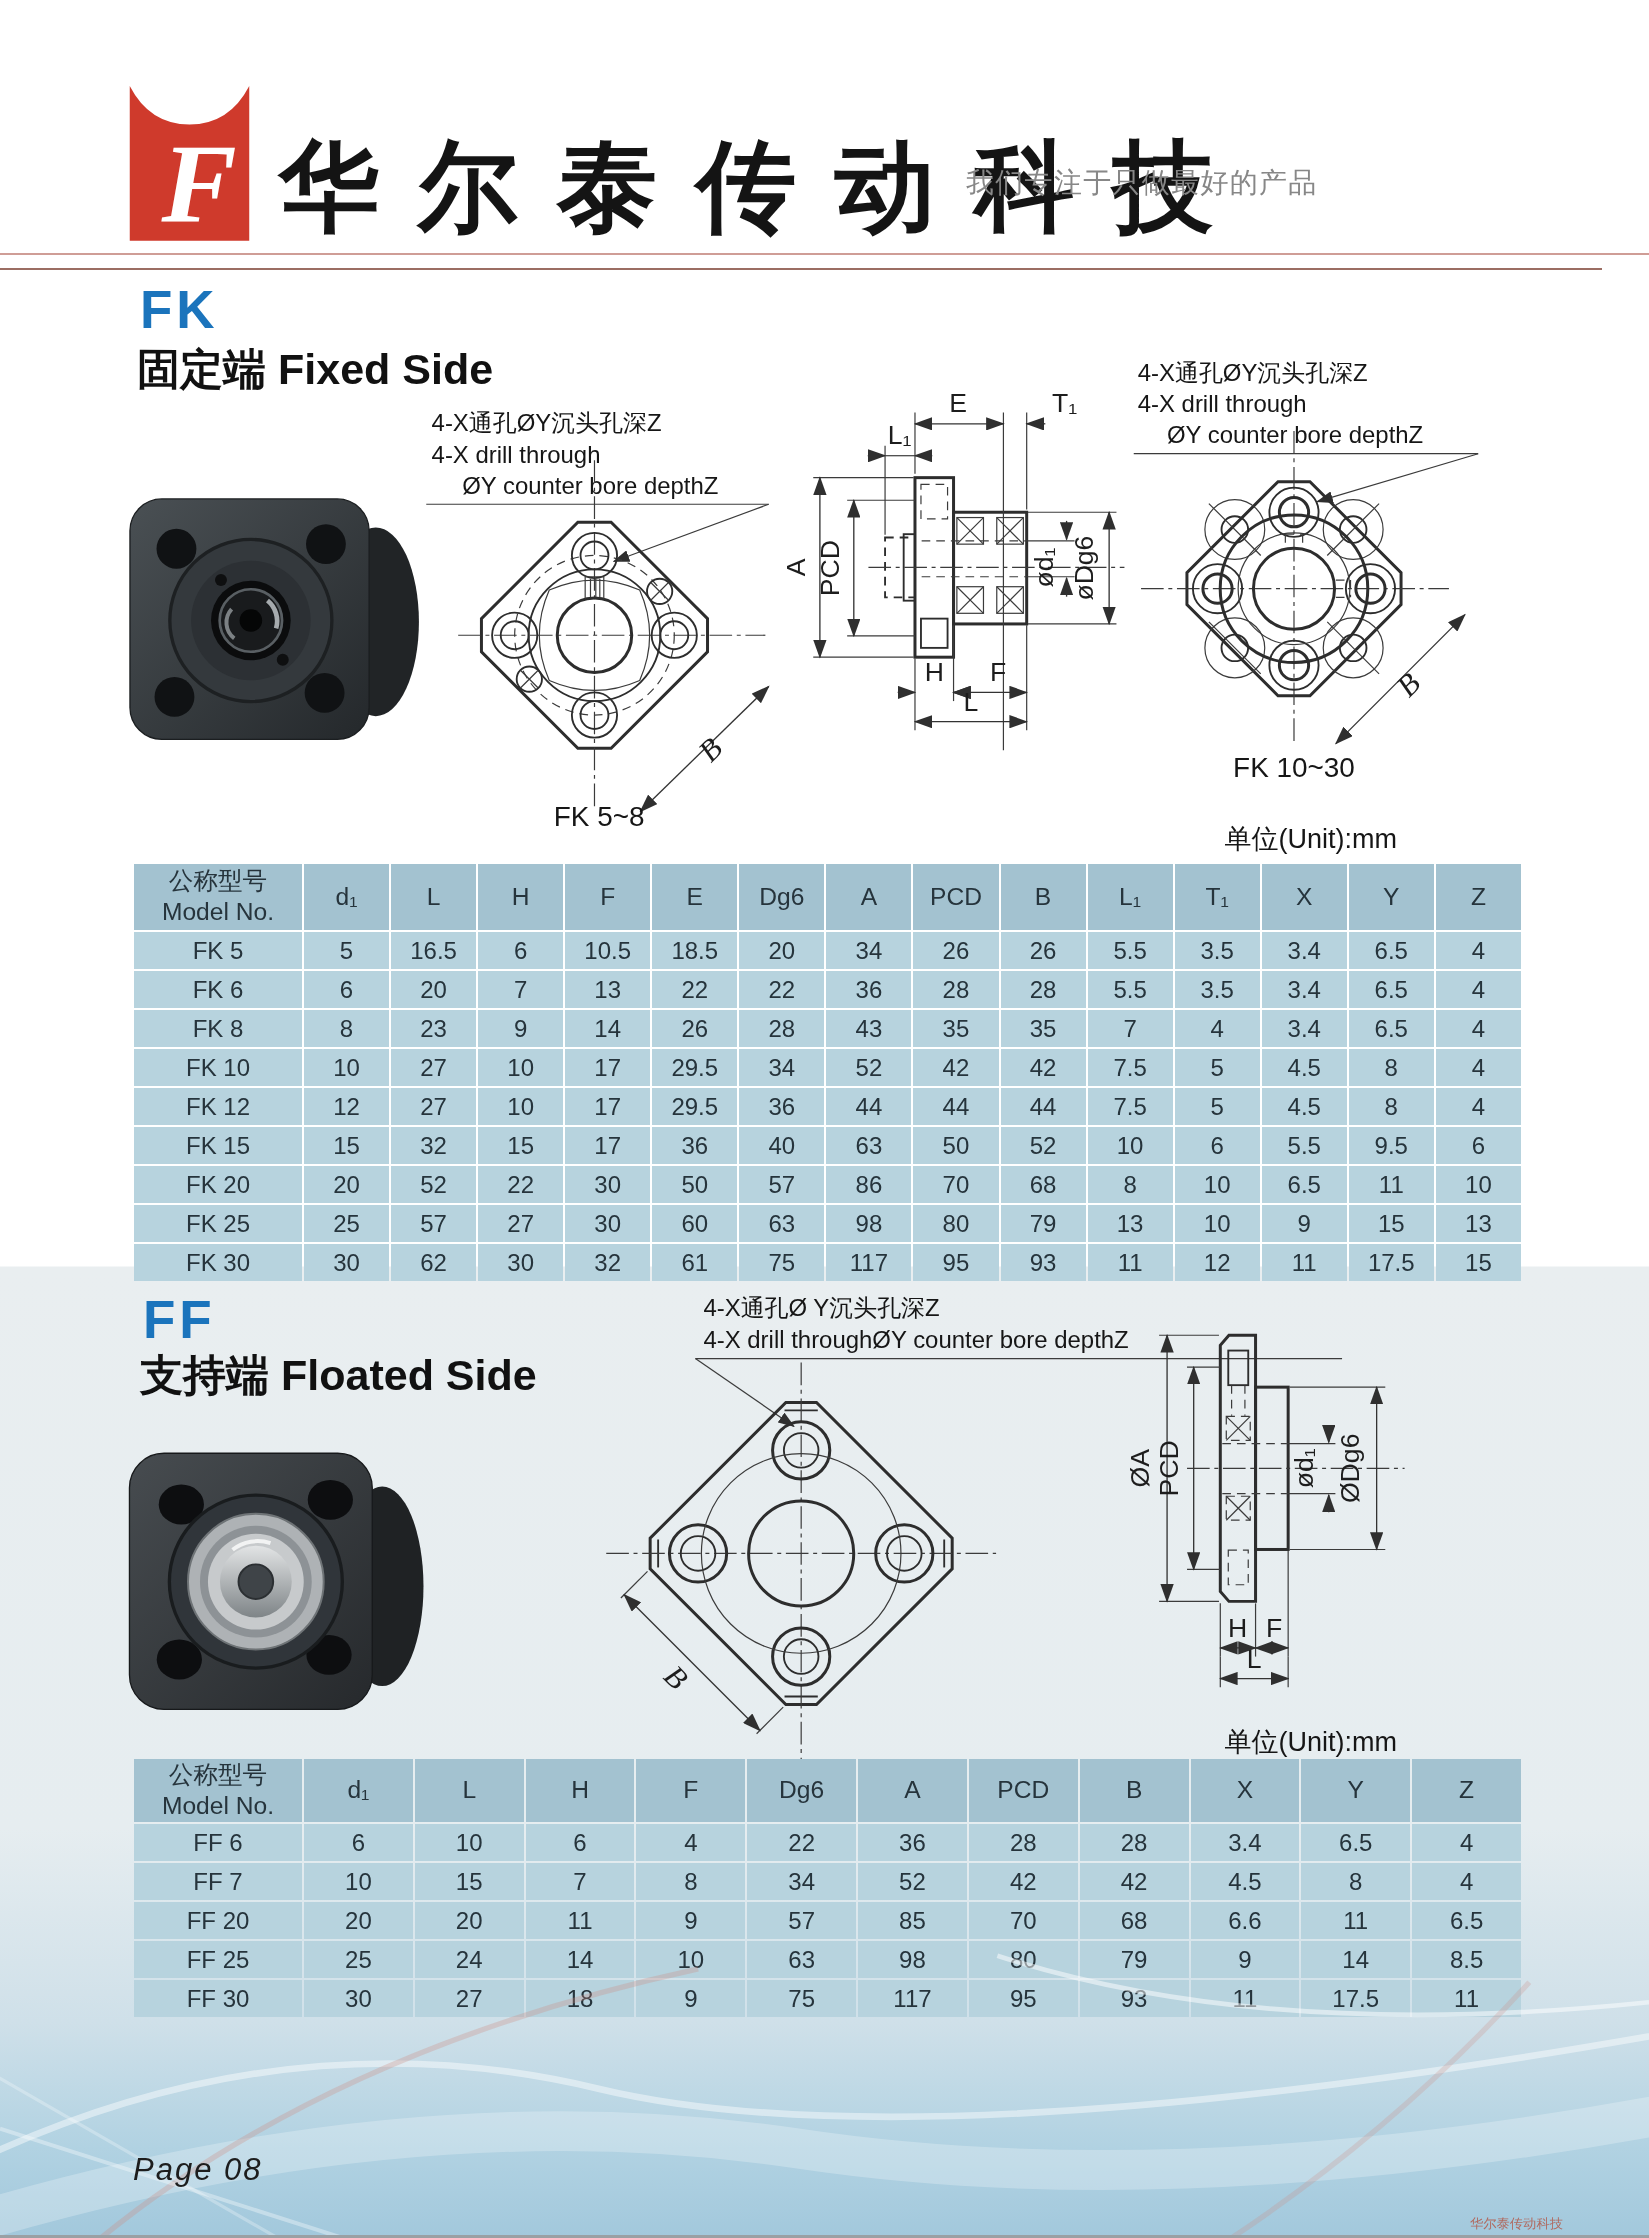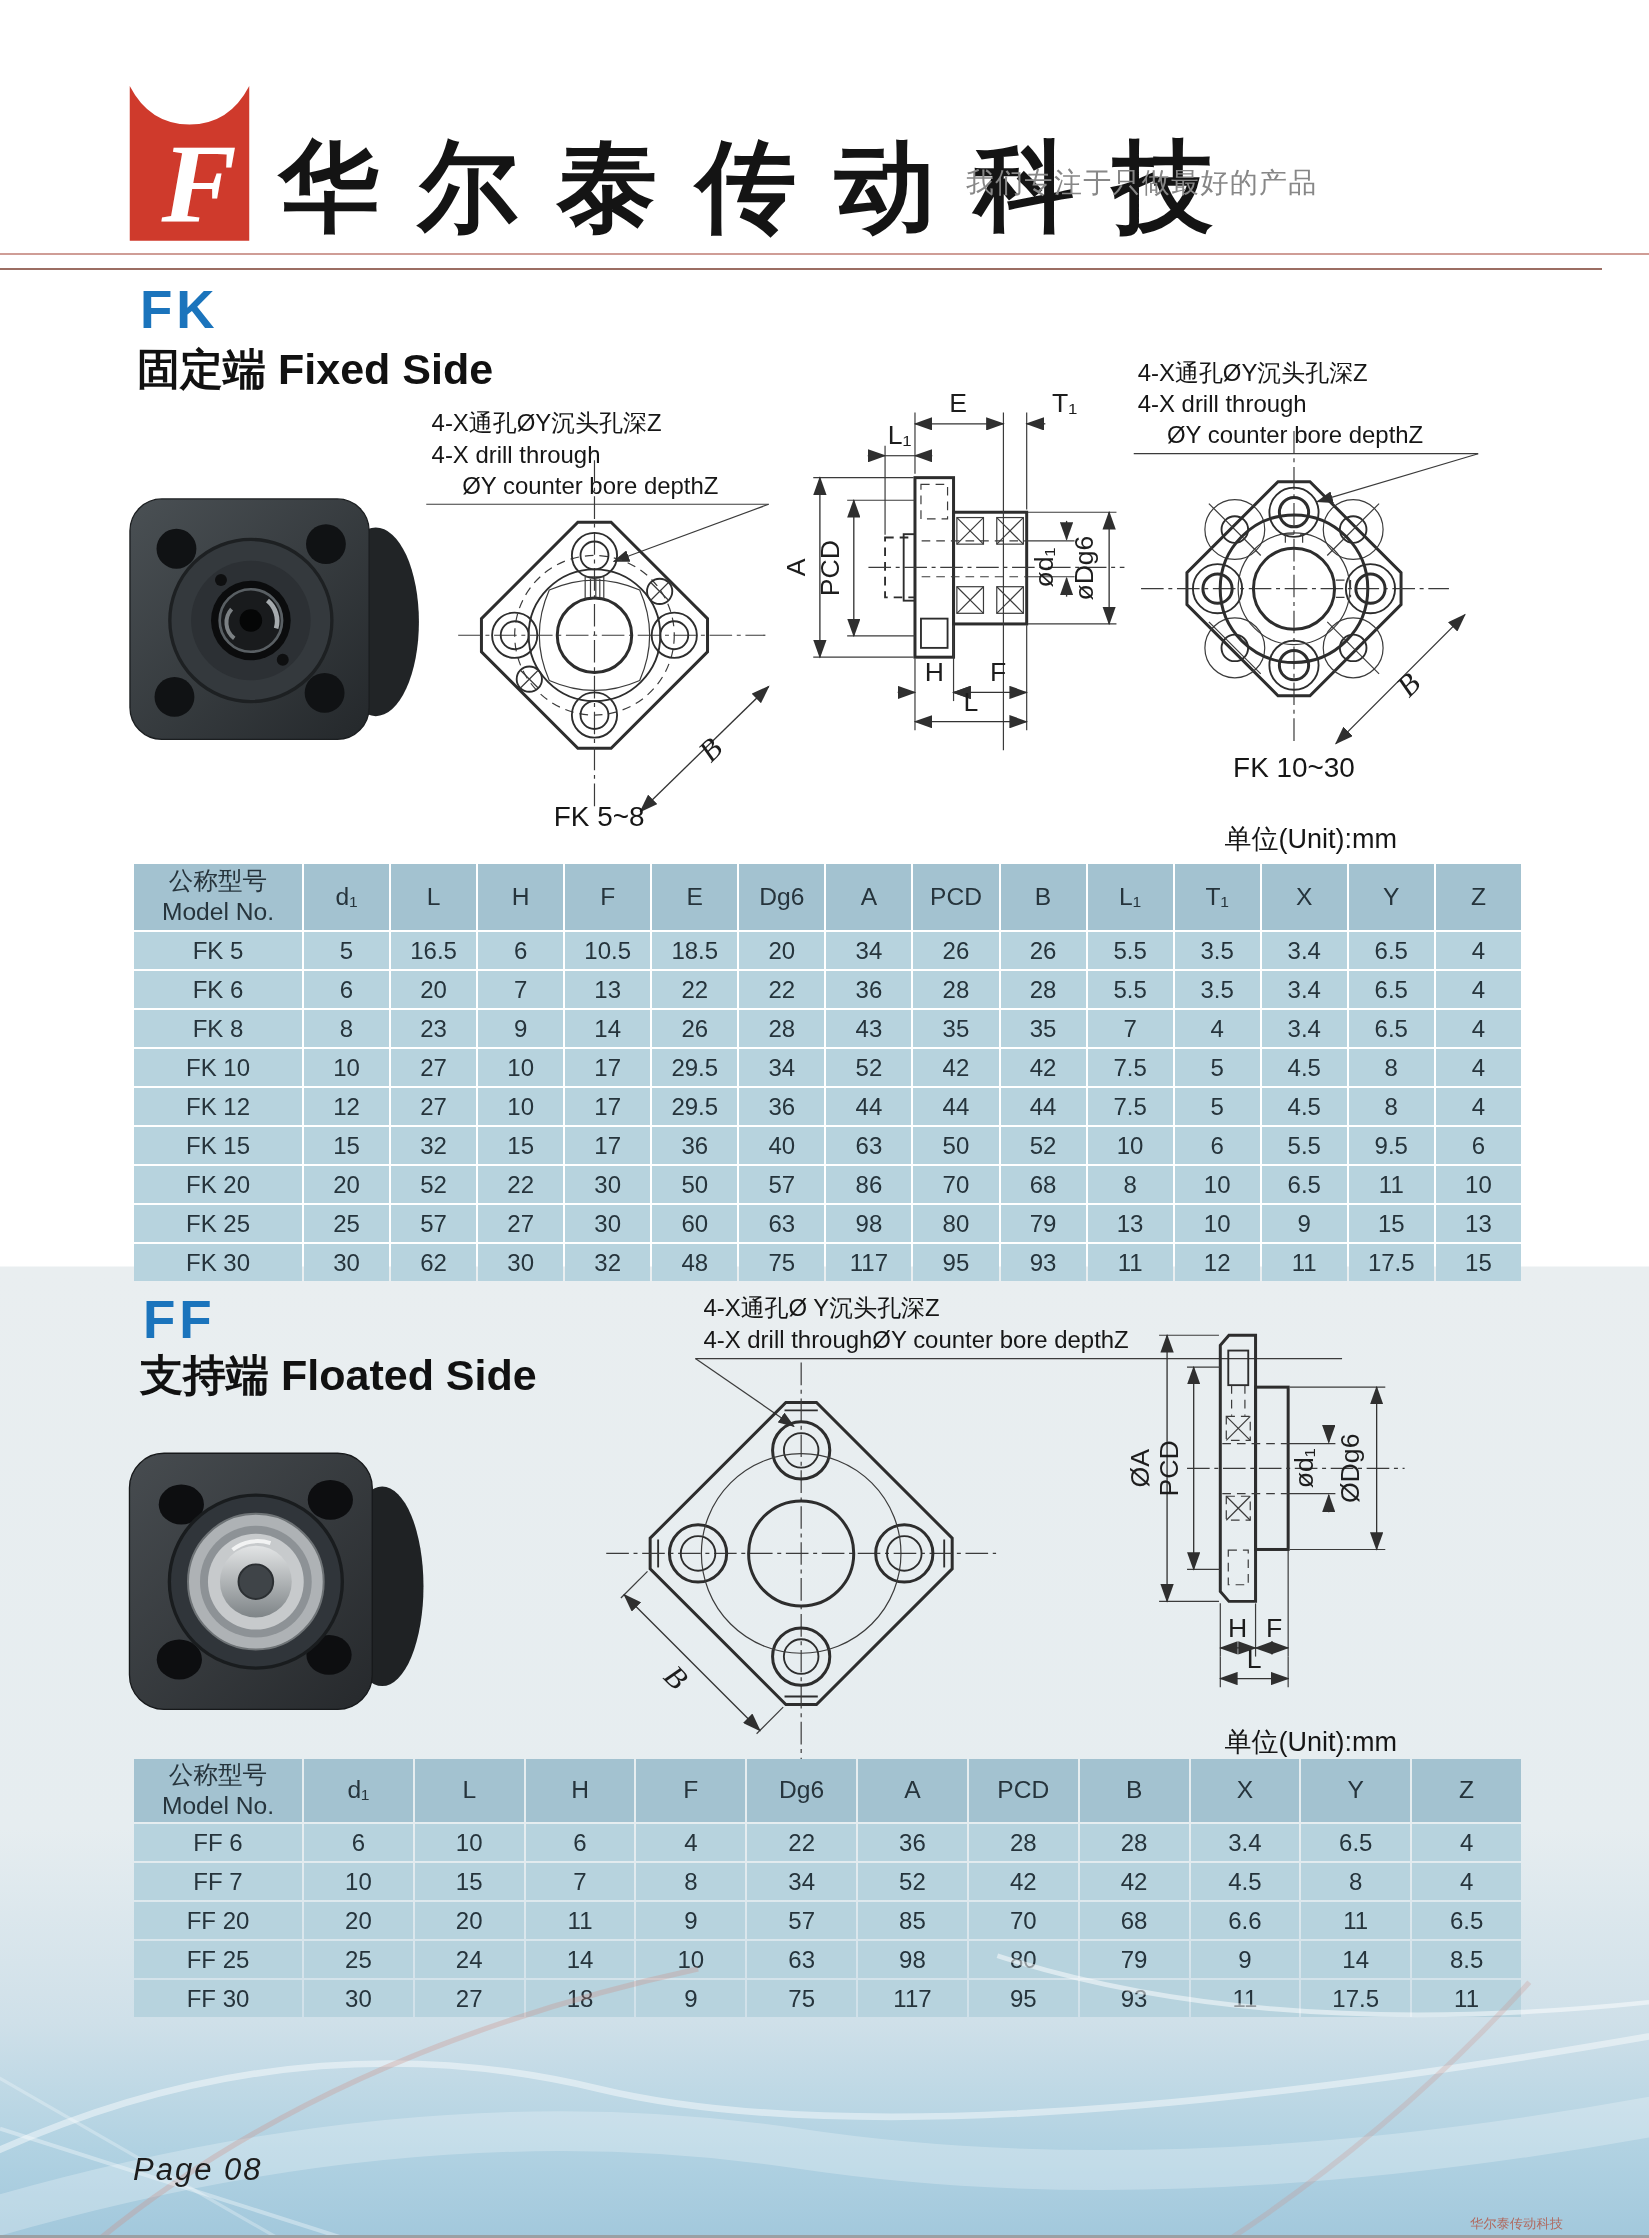--- a/index.html
+++ b/index.html
@@ -414,21 +414,21 @@
           <td>9</td>
           <td>15</td>
           <td>13</td>
         </tr>
         <tr>
           <td>FK 30</td>
           <td>30</td>
           <td>62</td>
           <td>30</td>
           <td>32</td>
-          <td>48</td>
+          <td>61</td>
           <td>75</td>
           <td>117</td>
           <td>95</td>
           <td>93</td>
           <td>11</td>
           <td>12</td>
           <td>11</td>
           <td>17.5</td>
           <td>15</td>
         </tr>

